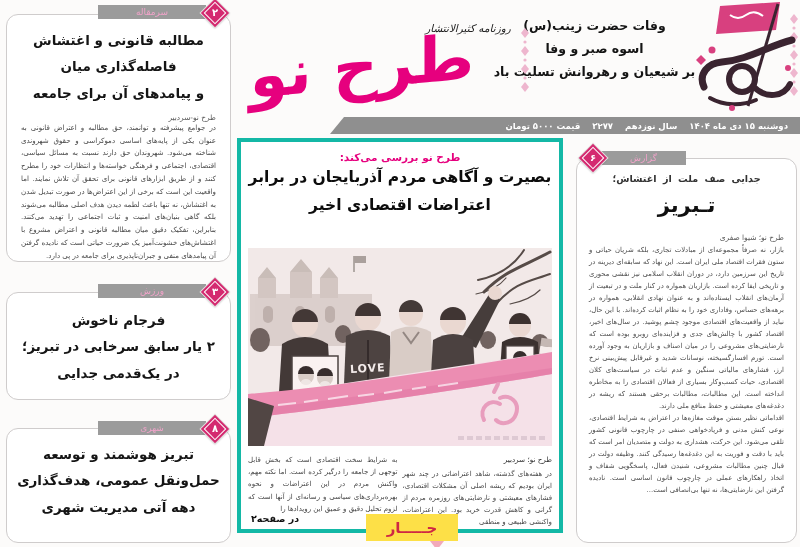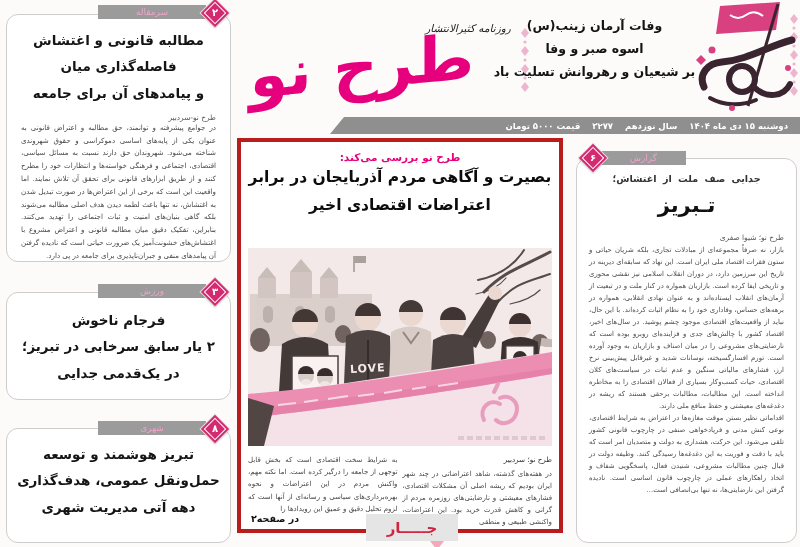--- a/index.html
+++ b/index.html
@@ -54,34 +54,34 @@
   #datebar {
     left:330px; top:117px; width:470px; height:17px; background:#8f8f8f;
     clip-path:polygon(14px 0, 100% 0, 100% 100%, 0 100%);
     display:flex; align-items:center; gap:12px; padding:0 12px;
     color:#fff; font-size:8.5px; font-weight:bold;
   }
 
   
   #lead-box {
     left:237px; top:138px; width:326px; height:395px;
-    background:#fff; border:4px solid #b91c1c; z-index:1;
+    background:#fff; border:4px solid #14b8a6; z-index:1;
   }
   #lead-kicker   { margin-top:9px; text-align:center; color:#e6007e; font-weight:bold; font-size:10.5px; }
   #lead-headline { margin-top:1px; text-align:center; font-weight:bold; font-size:15.5px; line-height:1.8; color:#0c0c0c; }
   #lead-photo    { position:absolute; left:7px; top:106px; width:304px; height:198px; }
   #lead-cols     { position:absolute; left:7px; top:312px; width:304px; display:flex; gap:5px; }
   .lead-col      { width:150px; font-size:7px; line-height:1.74; text-align:justify; color:#454545; }
   .lead-byline   { font-size:7.2px; color:#333; margin-bottom:1px; }
   #continued     { position:absolute; left:10px; bottom:5px; font-weight:bold; font-size:9.5px; color:#111; }
 
   
   #jar-tag {
     left:366px; top:514px; width:92px; height:27px; z-index:6;
-    background:#e5e5e5; color:#cf2743; font-weight:bold; font-size:15px;
+    background:#fde047; color:#cf2743; font-weight:bold; font-size:15px;
     display:flex; align-items:center; justify-content:center;
   }
   #jar-tag::after {
     content:''; position:absolute; right:14px; top:100%;
     border:7px solid transparent; border-top:9px solid #f2a9ba;
   }
 
   
   #report-card { left:576px; top:158px; width:221px; height:385px; padding:12px 12px 0; }
   #report-kicker { text-align:center; font-weight:bold; font-size:9.6px; color:#333; word-spacing:3px; margin-top:2px; }
@@ -89,21 +89,21 @@
   #report-card .byline { margin:9px 0 2px; }
   #report-card .bodytxt { font-size:6.9px; line-height:1.74; }
 </style>
 </head>
 <body>
 
 <div id="logo" class="abs">طرح نو</div>
 <div id="tagline" class="abs">روزنامه کثیرالانتشار</div>
 
 <div id="memorial" class="abs">
-  <div>وفات آرمان زینب(س)</div>
+  <div>وفات حضرت زینب(س)</div>
   <div>اسوه صبر و وفا</div>
   <div>بر شیعیان و رهروانش تسلیت باد</div>
 </div>
 
 <svg class="ornament" style="left:519px; top:26px;" width="12" height="74" viewBox="0 0 12 74">
   <g fill="#eeb6ce">
       <path d="M6 2 l4 5 -4 5 -4 -5Z"></path>
       <path d="M6 20 l4 5 -4 5 -4 -5Z"></path>
       <path d="M6 38 l4 5 -4 5 -4 -5Z"></path>
       <path d="M6 56 l4 5 -4 5 -4 -5Z"></path>

